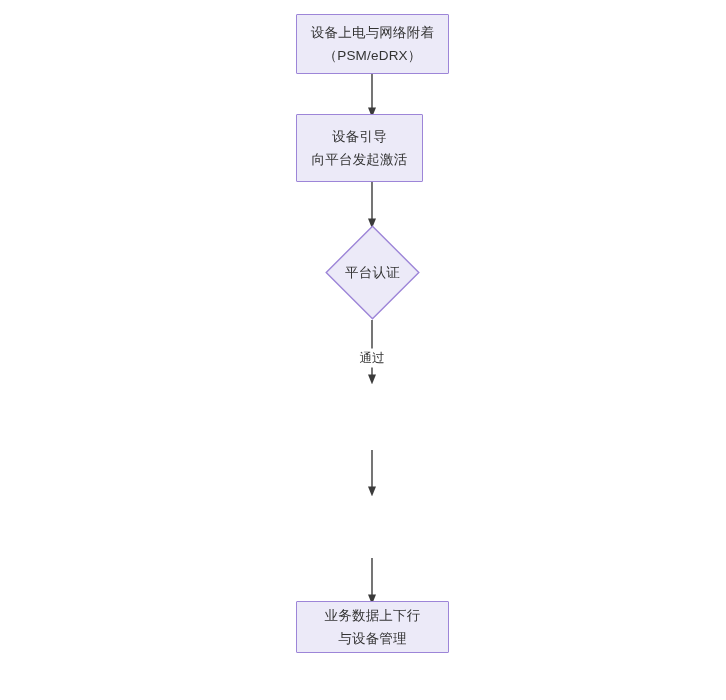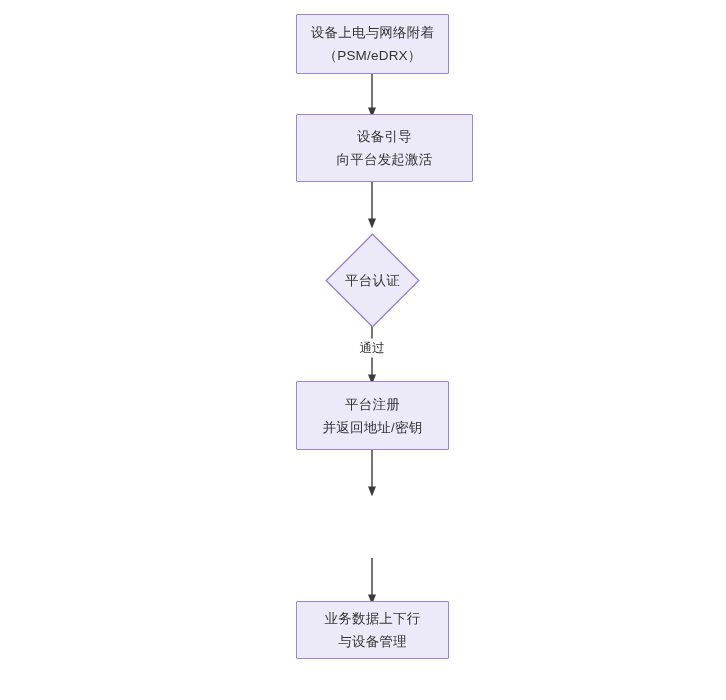--- a/index.html
+++ b/index.html
@@ -101,38 +101,34 @@
         <line x1="372" y1="450" x2="372" y2="492" marker-end="url(#arrow)"></line>
         <line x1="372" y1="558" x2="372" y2="600" marker-end="url(#arrow)"></line>
       </g>
   </svg>
 
   <div class="node process" style="left:296px; top:14px; width:153px; height:60px;">
     <span class="node-label">设备上电与网络附着
 （PSM/eDRX）</span>
   </div>
 
-  <div class="node process" style="left:296px; top:114px; width:177px; height:68px;">
+  <div class="node process" style="left:296px; top:114px; width:127px; height:68px;">
     <span class="node-label">设备引导
 向平台发起激活</span>
   </div>
 
-  <div class="node decision" style="left:325px; top:233px; width:95px; height:95px;">
+  <div class="node decision" style="left:325px; top:225px; width:95px; height:95px;">
     <svg class="diamond-shape" viewBox="0 0 95 95" xmlns="http://www.w3.org/2000/svg">
       <polygon points="47.5,1.2 93.8,47.5 47.5,93.8 1.2,47.5" fill="#ECEAF8" stroke="#9D85D8" stroke-width="1.4"></polygon>
     </svg>
     <span class="diamond-text">平台认证</span>
   </div>
 
-  <div class="edge-label" style="left:372px; top:348px;">通过</div>
-
-  <div class="node process" style="left:296px; top:381px; width:153px; height:69px;">
-    <span class="node-label">平台注册
-并返回地址/密钥</span>
-  </div>
+  <div class="edge-label" style="left:372px; top:358px;">通过</div>
 
 
-  <div class="node process" style="left:296px; top:601px; width:153px; height:58px;">
+
+  <div class="node process" style="left:296px; top:601px; width:153px; height:52px;">
     <span class="node-label">业务数据上下行
 与设备管理</span>
   </div>
 
 </div>
 
 </body></html>

